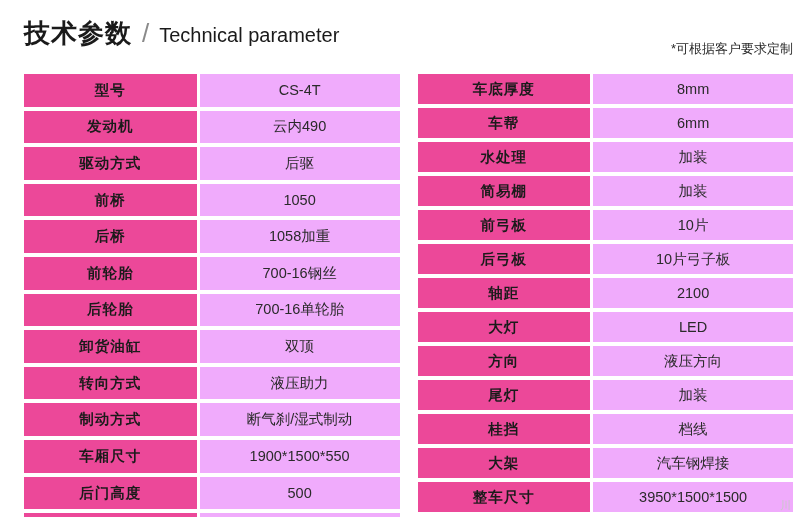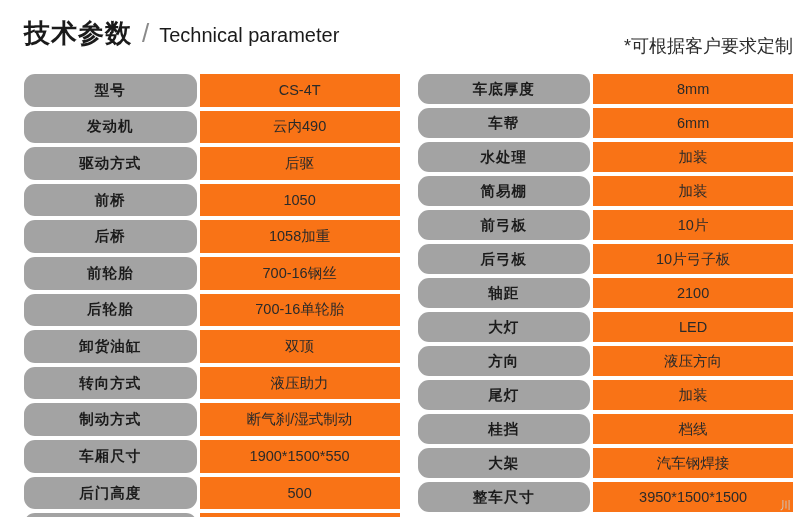--- a/index.html
+++ b/index.html
@@ -44,21 +44,21 @@
   .title-en {
     font-size: 20px;
     color: #1a1a1a;
     font-weight: normal;
     line-height: 1;
   }
   .note {
     position: absolute;
     right: 0;
     bottom: 2px;
-    font-size: 18px;
+    font-size: 13px;
     color: #2b2b2b;
   }
   .tables {
     display: flex;
     gap: 18px;
     margin-top: 10px;
   }
   .table {
     flex: 1;
     border-collapse: separate;
@@ -68,29 +68,28 @@
   }
   .table td {
     height: 30px;
     font-size: 14.5px;
     text-align: center;
     vertical-align: middle;
     padding: 0 4px;
     box-sizing: border-box;
   }
   .cell-label {
-    background: #a3a3a3;
+    background: #ec4899;
     width: 46%;
     font-weight: bold;
     color: #1b1b1b;
     letter-spacing: 1px;
-    border-radius: 11px;
   }
   .cell-value {
-    background: #f97316;
+    background: #f0abfc;
     width: 54%;
     color: #2a2a2a;
     border-left: 3px solid #ffffff;
   }
   .cell-empty {
     background: transparent;
   }
   .footer-mark {
     position: absolute;
     right: 8px;

